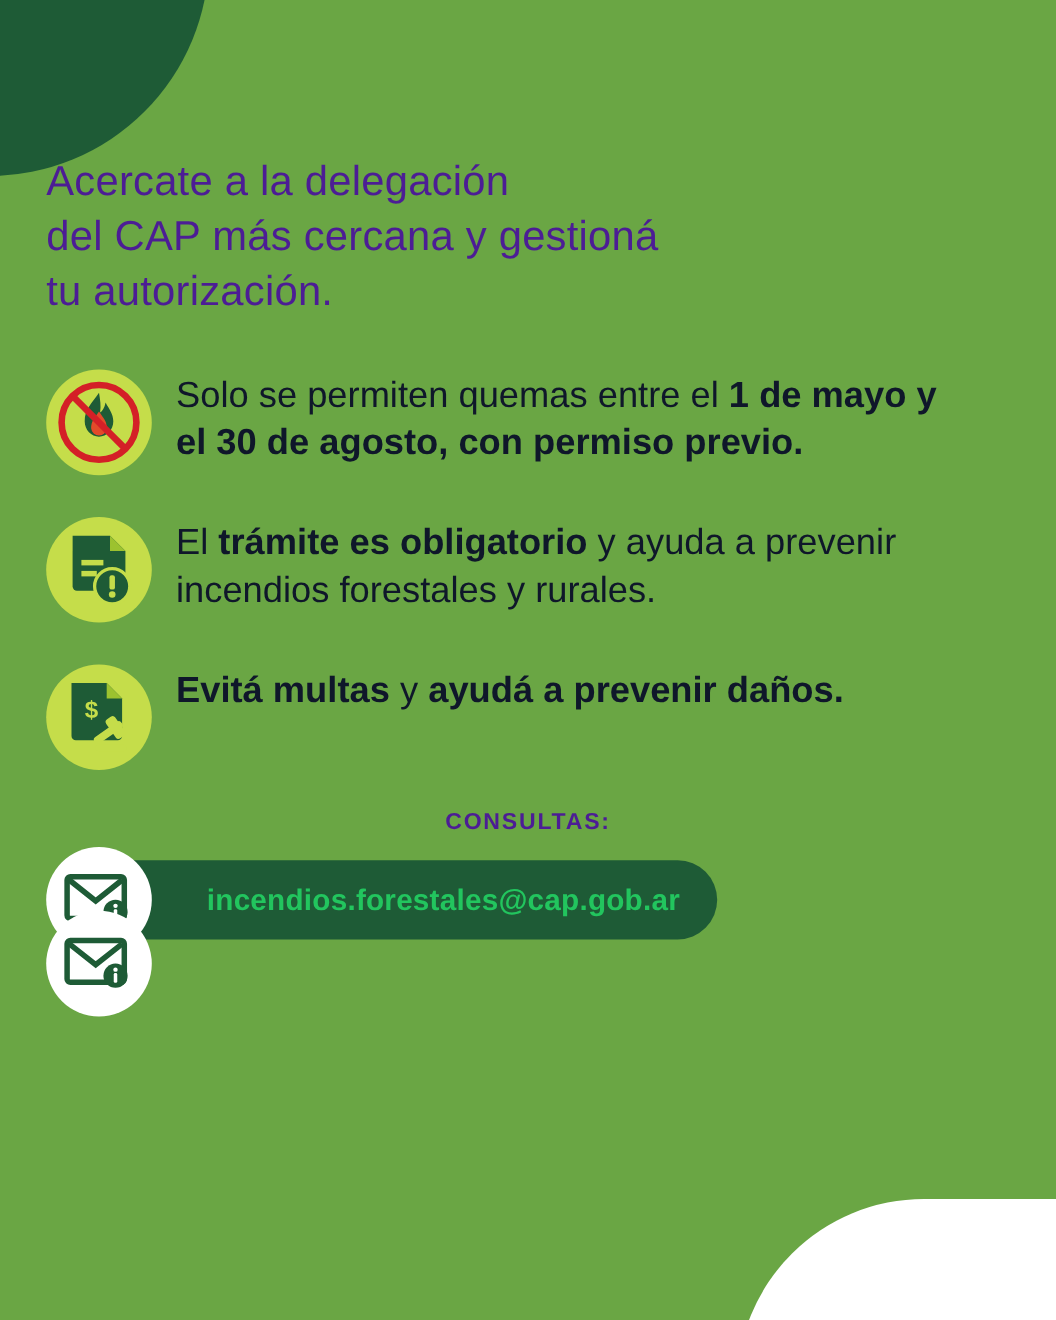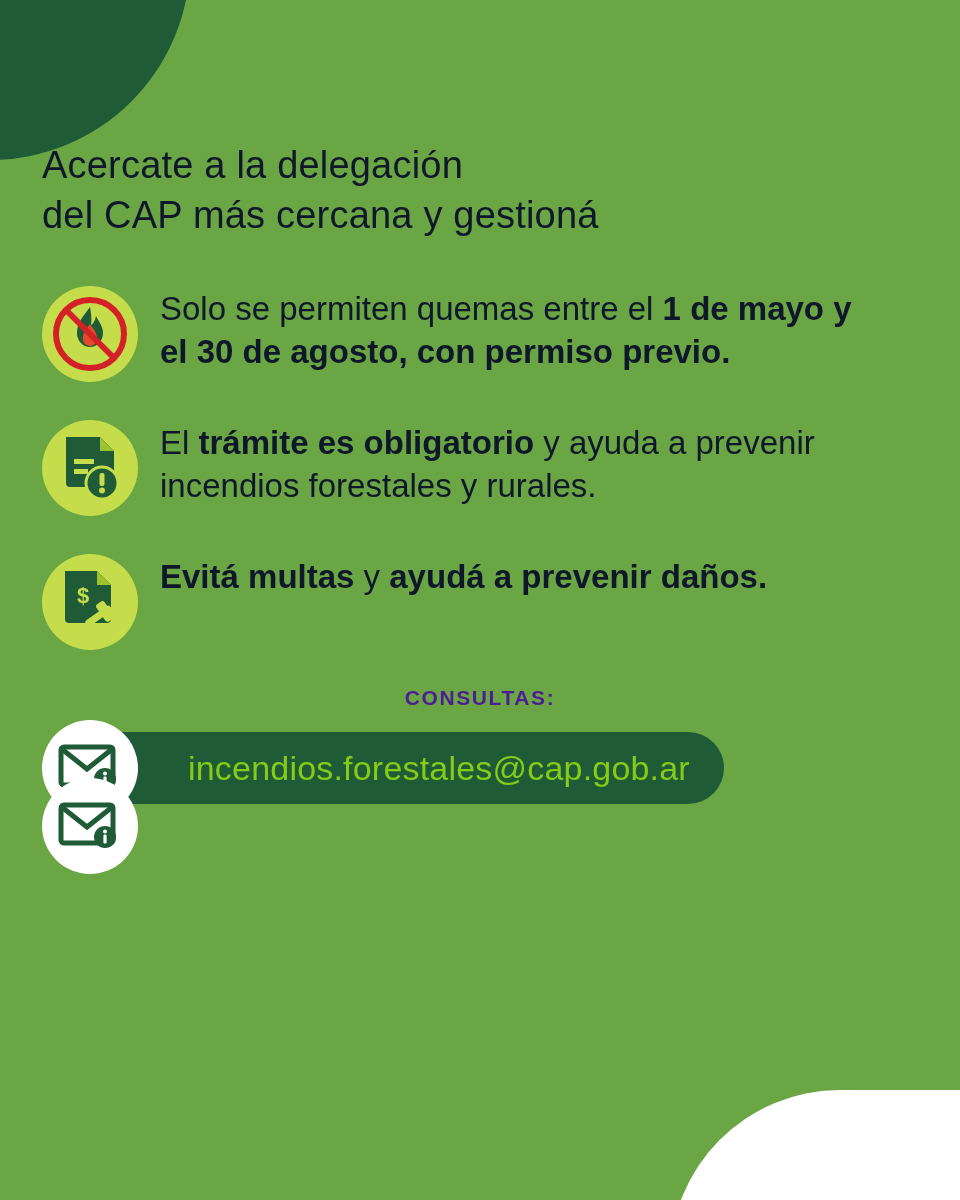--- a/index.html
+++ b/index.html
@@ -42,21 +42,21 @@
 
   .content {
     position: relative;
     z-index: 3;
     padding: 0 42px;
   }
 
   .headline {
     margin: 0;
     padding-top: 140px;
-    color: #0f172a;
+    color: #4c1d95;
     font-size: 38px;
     line-height: 1.32;
     font-weight: 400;
     letter-spacing: 0.2px;
     max-width: 760px;
   }
   .headline b {
     font-weight: 400;
   }
 
@@ -117,23 +117,23 @@
     background: #1e5b36;
     border-radius: 40px;
     height: 72px;
     display: flex;
     align-items: center;
     padding-left: 118px;
     padding-right: 34px;
     margin-left: 28px;
   }
   .contact-pill span {
-    color: #84cc16;
-    font-size: 34px;
-    font-weight: 400;
+    color: #22c55e;
+    font-size: 27px;
+    font-weight: 700;
     letter-spacing: 0.2px;
     white-space: nowrap;
   }
   .contact-badge {
     position: absolute;
     left: 0;
     top: 50%;
     transform: translateY(-50%);
     width: 96px;
     height: 96px;
@@ -151,20 +151,21 @@
 <div class="poster">
 
   <div class="corner-top-left"></div>
   <div class="corner-bottom-right"></div>
 
   <div class="content">
 
     <h1 class="headline">
       <span>Acercate a la delegación</span><br>
       <span>del </span><b>CAP</b><span> más cercana y gestioná</span><br>
+      <span>tu autorización.</span>
     </h1>
 
     <div class="bullets">
 
       <div class="bullet">
         <div class="bullet-icon">
           <svg width="86" height="86" viewBox="0 0 86 86" aria-hidden="true">
             <path d="M43 16 C36 26 30 31 30 42 c0 8 6 14 13 14 s13-6 13-14 c0-7-4-11-7-17 c-1 5-3 8-5 9 c1-6 0-12-1-18 z" fill="#1e5b36"></path>
             <circle cx="43" cy="48" r="7" fill="#e24b2a"></circle>
             <path d="M43 33 c-4 6-7 9-7 14 c0 4 3 7 7 7 s7-3 7-7 c0-5-3-8-7-14 z" fill="#e24b2a"></path>

